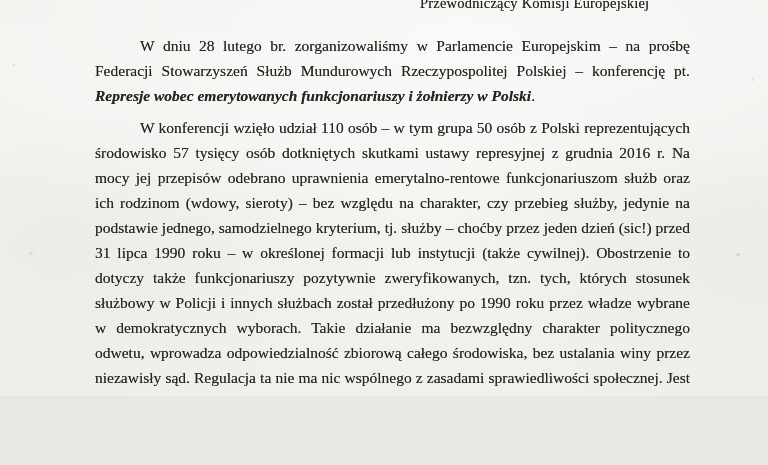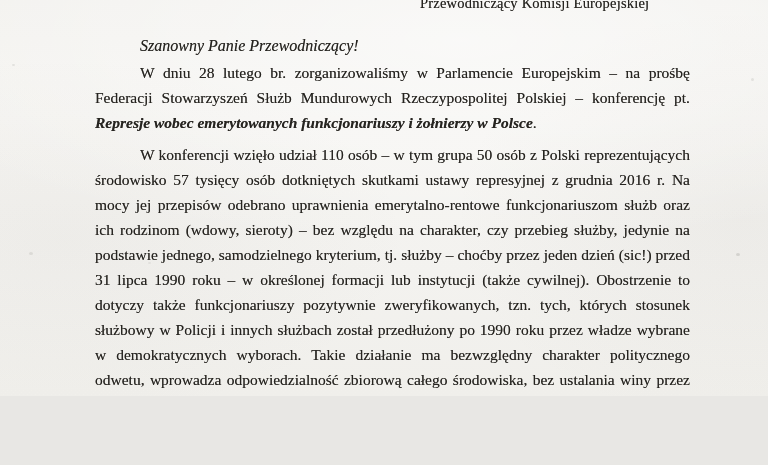--- a/index.html
+++ b/index.html
@@ -68,23 +68,22 @@
   .speck.s5 { left: 148px; top: 262px; width: 3px; height: 2px; background: rgba(60,58,52,0.07); }
   .speck.s6 { left: 726px; top: 416px; width: 3px; height: 3px; background: rgba(60,58,52,0.08); }
 </style>
 </head>
 <body>
 
 <div class="scan-page letter-text">
   <div class="recipient-line">Przewodniczący Komisji Europejskiej</div>
 
   <div class="letter-body">
-    <p class="salutation">Szanowny Panie Przewodniczący!</p>
 
-  <p class="para indent"><span>W dniu 28 lutego br. zorganizowaliśmy w Parlamencie Europejskim – na prośbę Federacji Stowarzyszeń Służb Mundurowych Rzeczypospolitej Polskiej – konferencję pt. </span><span class="bold-italic">Represje wobec emerytowanych funkcjonariuszy i żołnierzy w Polsce</span><span>.</span></p>
+  <p class="para indent"><span>W dniu 28 lutego br. zorganizowaliśmy w Parlamencie Europejskim – na prośbę Federacji Stowarzyszeń Służb Mundurowych Rzeczypospolitej Polskiej – konferencję pt. </span><span class="bold-italic">Represje wobec emerytowanych funkcjonariuszy i żołnierzy w Polski</span><span>.</span></p>
       <p class="para indent"><span>W konferencji wzięło udział 110 osób – w tym grupa 50 osób z Polski reprezentujących środowisko 57 tysięcy osób dotkniętych skutkami ustawy represyjnej z grudnia 2016 r. Na mocy jej przepisów odebrano uprawnienia emerytalno-rentowe funkcjonariuszom służb oraz ich rodzinom (wdowy, sieroty) – bez względu na charakter, czy przebieg służby, jedynie na podstawie jednego, samodzielnego kryterium, tj. służby – choćby przez jeden dzień (</span><span class="italic">sic</span><span>!) przed 31 lipca 1990 roku – w określonej formacji lub instytucji (także cywilnej). Obostrzenie to dotyczy także funkcjonariuszy pozytywnie zweryfikowanych, tzn. tych, których stosunek służbowy w Policji i innych służbach został przedłużony po 1990 roku przez władze wybrane w demokratycznych wyborach. Takie działanie ma bezwzględny charakter politycznego odwetu, wprowadza odpowiedzialność zbiorową całego środowiska, bez ustalania winy przez niezawisły sąd. Regulacja ta nie ma nic wspólnego z zasadami sprawiedliwości społecznej. Jest ponadto sprzeczna z podstawowymi zasadami konstytucyjnymi i łamie uniwersalne prawa człowieka, szczególnie w zakresie pewności prawa i niedyskryminacji.</span></p>
     </div>
 
   <span class="speck s1"></span>
   <span class="speck s2"></span>
   <span class="speck s3"></span>
   <span class="speck s4"></span>
   <span class="speck s5"></span>
   <span class="speck s6"></span>
 </div>

